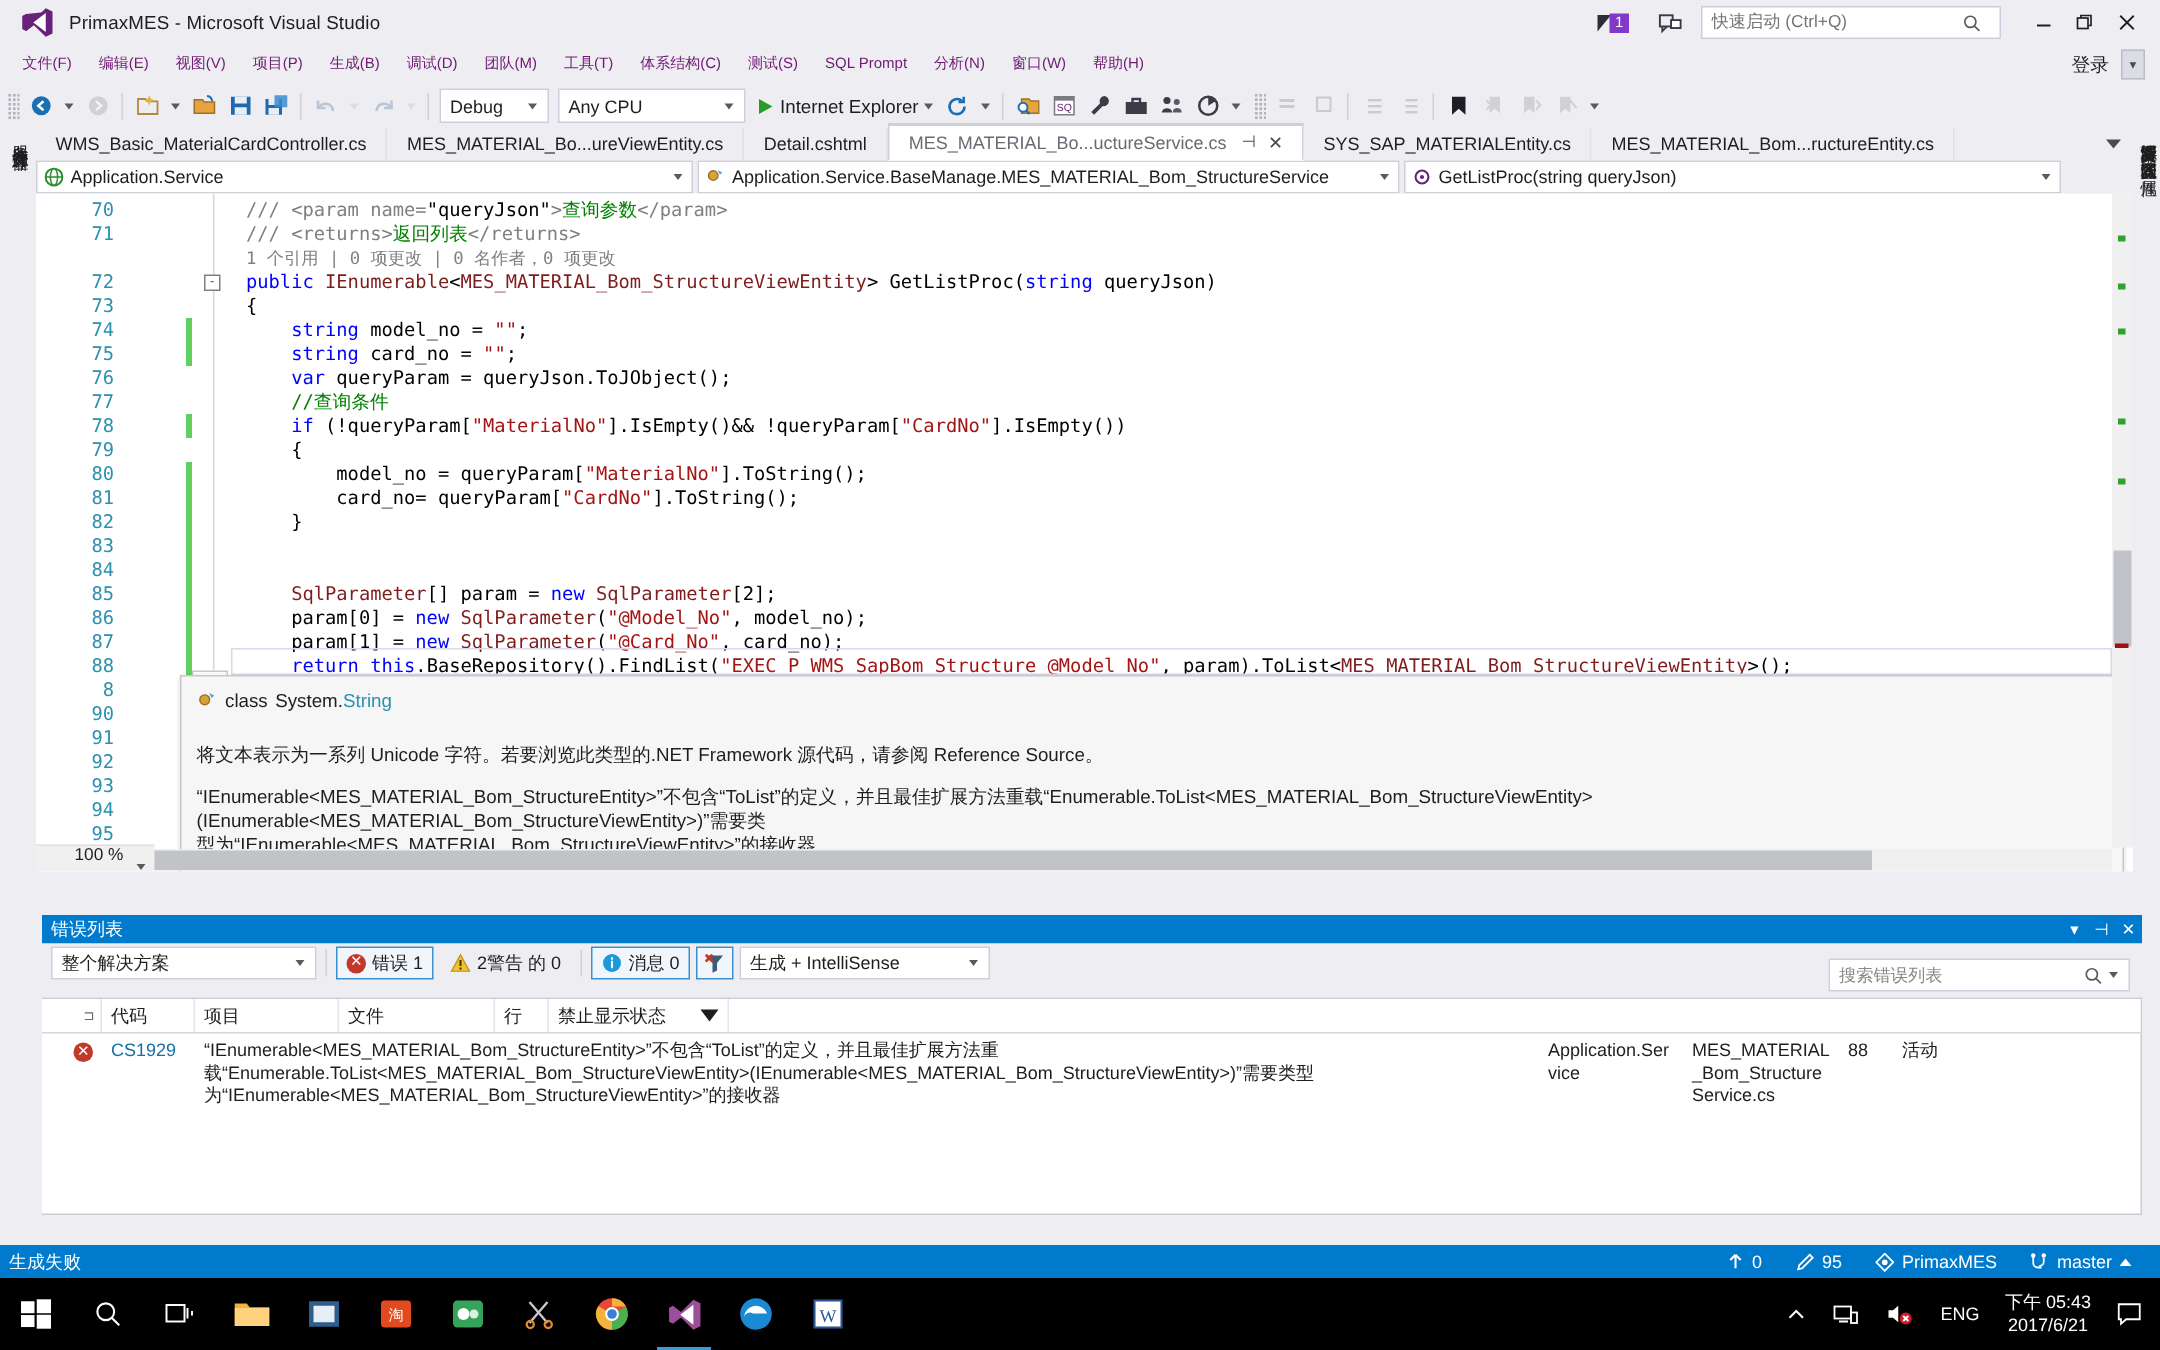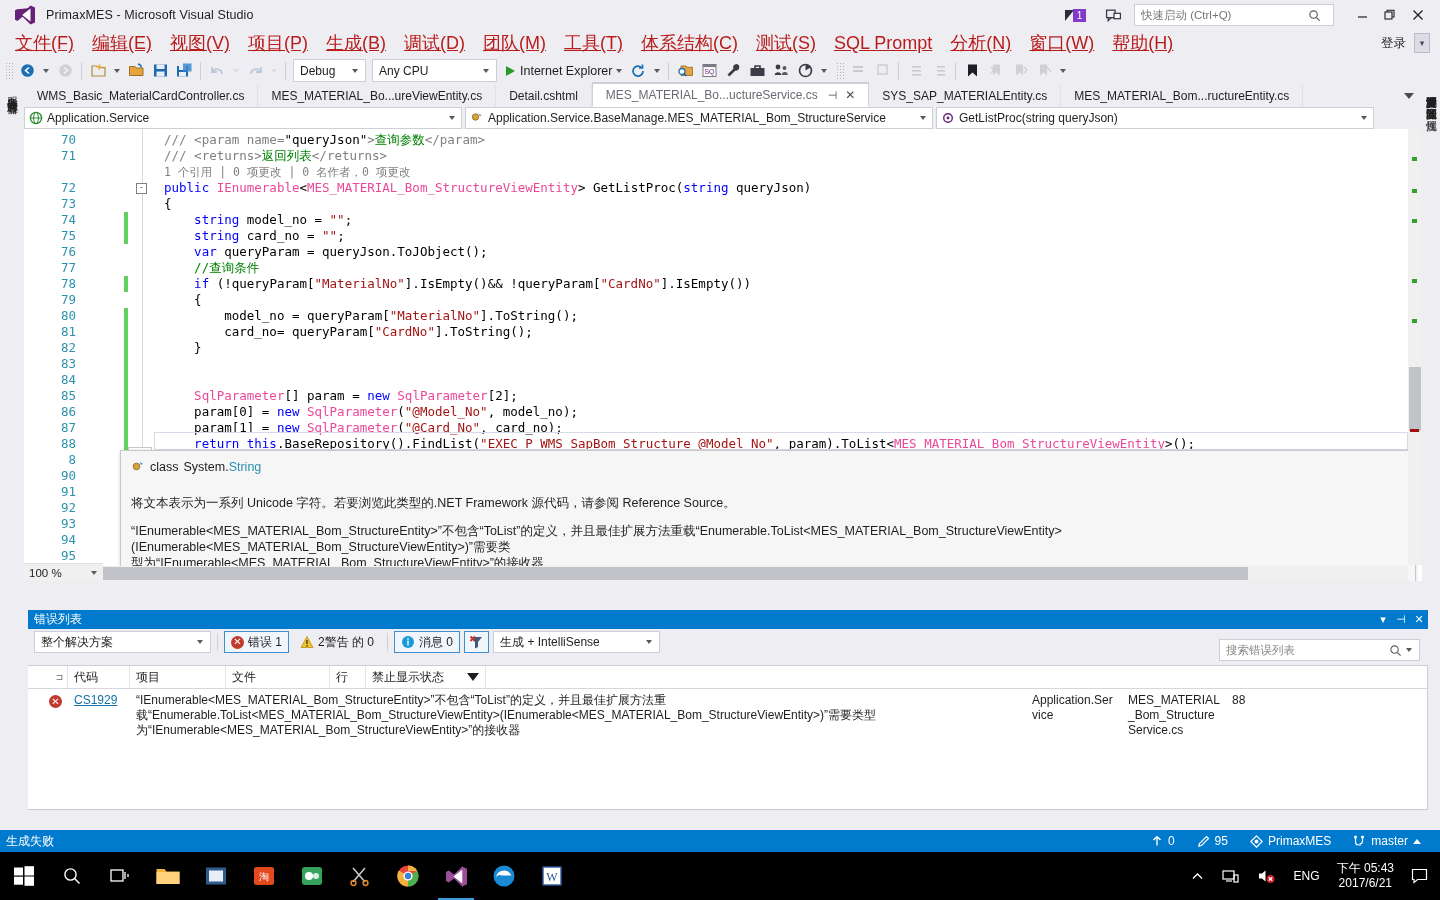--- a/index.html
+++ b/index.html
@@ -26,21 +26,21 @@
     margin-left:12px;padding:0 4px;}
   .quicksearch input{border:0;outline:0;font-size:11.5px;color:#8a8886;width:165px;background:transparent;
     font-family:inherit;}
   .qs-mag{width:13px;height:13px;color:#5a5a5a;}
   .winbtns{display:flex;align-items:center;margin-left:14px;}
   .winbtn{width:28px;height:28px;display:flex;align-items:center;justify-content:center;color:#1e1e1e;}
   .winbtn.close{margin-right:8px;}
 
   
   .menubar{height:26px;background:#eeeef2;display:flex;align-items:center;position:relative;}
-  .menu-item{padding:0 9px;height:22px;line-height:22px;font-size:18px;color:#b91c1c;cursor:default;text-decoration:underline;}
+  .menu-item{padding:0 9px;height:22px;line-height:22px;font-size:10px;color:#701a75;cursor:default;}
   .menu-item:first-child{margin-left:6px;}
   .menu-right{position:absolute;right:0;top:0;height:26px;display:flex;align-items:center;}
   .signin{font-size:12.5px;padding:0 8px;}
   .mr-box{width:14px;height:18px;background:#dcdce4;border:1px solid #bcbcc8;margin-right:10px;
     display:flex;align-items:center;justify-content:center;color:#4a4a55;font-size:9px;}
 
   
   .toolbar{height:29px;background:#eeeef2;display:flex;align-items:center;border-bottom:1px solid #e4e4ec;}
   .grip{width:8px;height:18px;margin:0 2px 0 5px;
     background-image:radial-gradient(#b2b2bf 45%,transparent 46%);background-size:3px 3px;}
@@ -81,21 +81,21 @@
   .nc3{width:430px;}
   .nav-ico{width:14px;height:14px;margin-right:4px;flex:none;}
   .code{position:relative;font-family:"DejaVu Sans Mono","Liberation Mono",monospace;font-size:12.5px;
     line-height:16px;white-space:pre;}
   .ln{position:absolute;left:0;width:52px;text-align:right;color:#2b91af;font-family:"DejaVu Sans Mono",monospace;
     font-size:12.5px;}
   .codeline{position:absolute;left:140px;}
   .chg{position:absolute;left:100px;width:4px;background:#60d060;}
   .vsep{position:absolute;left:118px;top:0;bottom:0;width:1px;background:#d8d8d8;}
   .k{color:#0000ff;}      
-  .t{color:#ec4899;}      
+  .t{color:#7f1d1d;}      
   .s{color:#a31515;}      
   .c{color:#008000;}      
   .g{color:#808080;}      
   .n{color:#000;}
   .squig{text-decoration:underline wavy #cc0000;text-decoration-skip-ink:none;}
   .collapse{position:absolute;left:112px;width:9px;height:9px;border:1px solid #808080;background:#fff;
     font-size:8px;line-height:7px;text-align:center;color:#404040;font-family:"DejaVu Sans",sans-serif;}
   .bulb{position:absolute;width:22px;height:14px;border:1px solid #c8c8c8;background:#fcfcfc;display:flex;
     align-items:center;}
   .hl-line{position:absolute;left:130px;right:14px;height:16px;border:1px solid #d8d8e8;}
@@ -110,21 +110,21 @@
 
   
   .tooltip{position:absolute;background:#f6f6f6;border:1px solid #c8c8c8;box-shadow:0 1px 3px rgba(0,0,0,.18);
     padding:8px 10px;font-size:12.5px;line-height:16px;color:#1e1e1e;}
   .tt-hdr{display:flex;align-items:center;margin-bottom:20px;}
   .tt-link{color:#1570a6;cursor:pointer;}
   .blue{color:#2b91af;}
 
   
   .zoombox{position:absolute;left:0;bottom:0;width:74px;height:17px;background:#f0f0f0;border-top:1px solid #e0e0e0;
-    display:flex;align-items:center;font-size:11.5px;padding-left:5px;}
+    display:flex;align-items:center;font-size:11.5px;padding-left:5px;flex-direction:column;}
 
   
   .panel{position:absolute;left:28px;right:12px;top:610px;height:200px;background:#eeeef2;}
   .panel-title{height:19px;background:#007acc;color:#fff;display:flex;align-items:center;font-size:12px;
     padding-left:6px;}
   .pt-right{margin-left:auto;display:flex;align-items:center;}
   .pt-btn{width:18px;height:17px;display:flex;align-items:center;justify-content:center;color:#fff;font-size:11px;}
   .panel-tb{height:26px;background:#eeeef2;display:flex;align-items:center;padding-left:6px;gap:4px;}
   .el-combo{height:20px;border:1px solid #cccedb;background:#fff;display:flex;align-items:center;
     justify-content:space-between;padding:0 3px 0 6px;font-size:12px;}
@@ -612,25 +612,26 @@
         <div class="gh" style="width:36px;">行</div>
         <div class="gh" style="width:120px;justify-content:space-between;padding-right:6px;">
           <span>禁止显示状态</span>
           <span style="width:0;height:0;border-left:6px solid transparent;border-right:6px solid transparent;border-top:8px solid #1e1e1e;"></span>
         </div>
       </div>
       <div class="row">
         <div class="cell" style="width:40px;display:flex;justify-content:flex-end;padding-top:6px;">
           <span class="err-ico">✕</span>
         </div>
-        <div class="cell code-link" style="width:62px;text-decoration:underline;">CS1929</div>
+        <div class="cell code-link" style="width:62px;">CS1929</div>
         <div class="cell" style="width:896px;">“IEnumerable&lt;MES_MATERIAL_Bom_StructureEntity&gt;”不包含“ToList”的定义，并且最佳扩展方法重载“Enumerable.ToList&lt;MES_MATERIAL_Bom_StructureViewEntity&gt;(IEnumerable&lt;MES_MATERIAL_Bom_StructureViewEntity&gt;)”需要类型为“IEnumerable&lt;MES_MATERIAL_Bom_StructureViewEntity&gt;”的接收器</div>
         <div class="cell" style="width:96px;">Application.Service</div>
         <div class="cell" style="width:104px;">MES_MATERIAL_Bom_StructureService.cs</div>
         <div class="cell" style="width:36px;">88</div>
+        <div class="cell" style="width:120px;">活动</div>
       </div>
     </div>
   </div>
 
   <div class="panel-tabs" style="left:28px;bottom:36px;">
     <div style="display:flex;flex-direction:column;align-items:center;">
       <div class="ptab">输出</div>
       <div class="ptab-underline" style="width:30px;"></div>
     </div>
     <div style="display:flex;flex-direction:column;align-items:center;">

